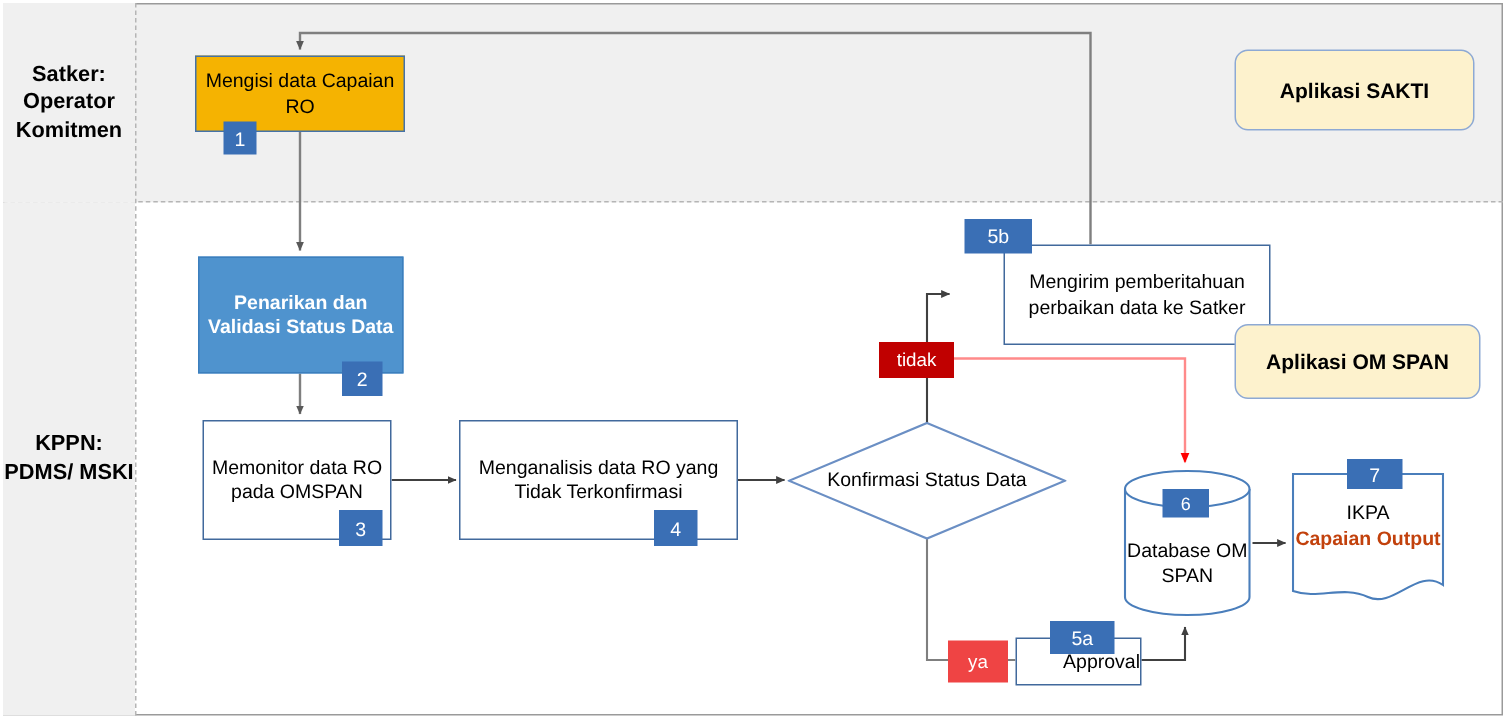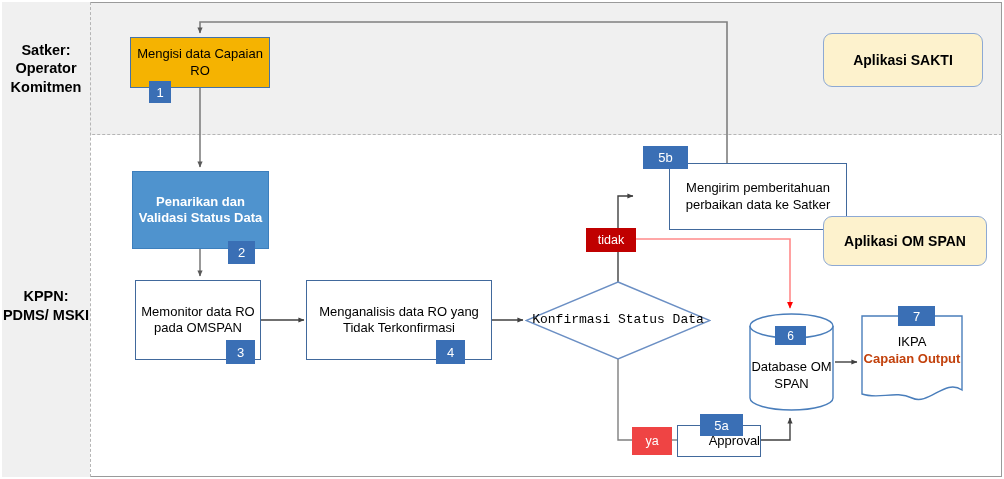--- a/index.html
+++ b/index.html
@@ -134,21 +134,21 @@
   <div class="node proc" style="left:135px;top:280px;width:126px;height:80px;">
     <span>Memonitor data RO pada OMSPAN</span>
   </div>
   <div class="badge" style="left:226px;top:340px;width:29px;height:24px;">3</div>
 
   <div class="node proc" style="left:306px;top:280px;width:186px;height:80px;">
     <span>Menganalisis data RO yang Tidak Terkonfirmasi</span>
   </div>
   <div class="badge" style="left:436px;top:340px;width:29px;height:24px;">4</div>
 
-  <div class="diamond-wrap" style="left:525px;top:281px;width:186px;height:79px;font-family:Liberation Mono, monospace;">
+  <div class="diamond-wrap" style="left:525px;top:281px;width:186px;height:79px;">
     <svg width="186" height="79" viewBox="0 0 186 79">
       <polygon points="93,1 185,39.5 93,78 1,39.5" fill="#ffffff" stroke="#6b8fc4" stroke-width="1.4"></polygon>
     </svg>
     <div class="diamond-label">Konfirmasi Status Data</div>
   </div>
 
   <div class="node proc" style="left:637px;top:163px;width:178px;height:67px;margin-left:32px;">
     <span>Mengirim pemberitahuan perbaikan data ke Satker</span>
   </div>
   <div class="badge" style="left:643px;top:146px;width:45px;height:23px;">5b</div>

